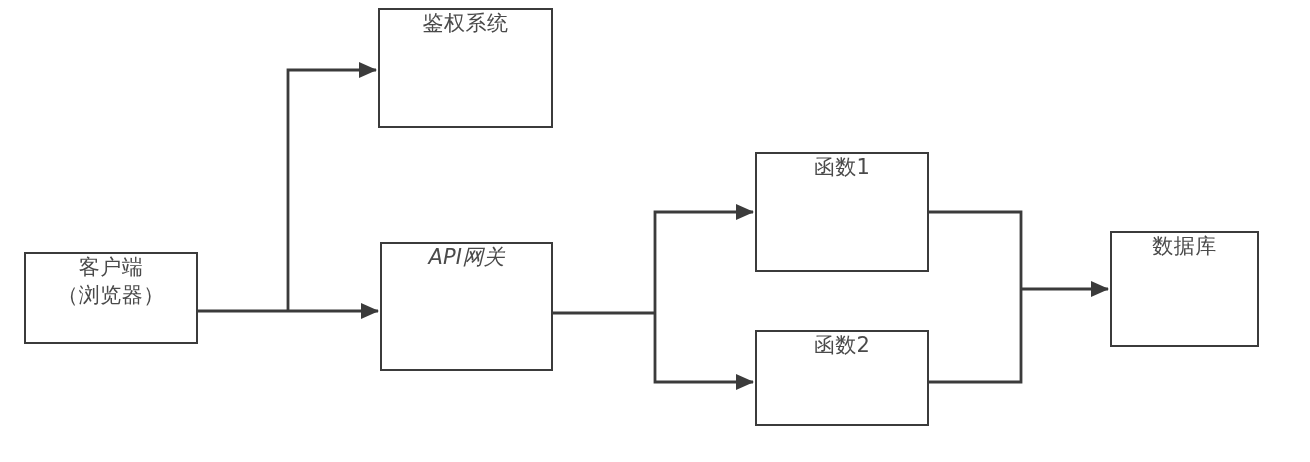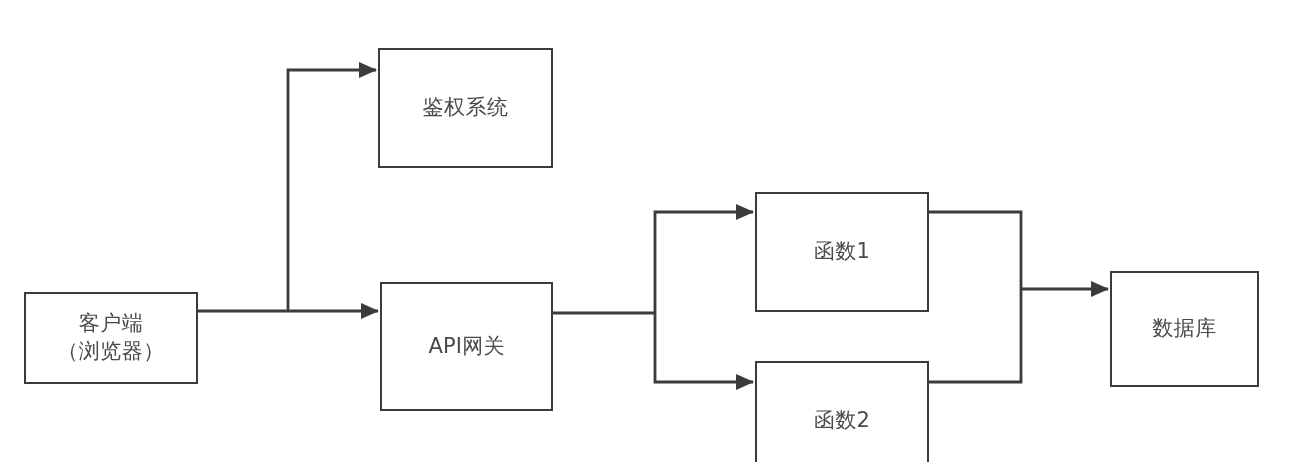--- a/index.html
+++ b/index.html
@@ -24,25 +24,23 @@
     top: 0;
     width: 1310px;
     height: 462px;
   }
   .node {
     position: absolute;
     box-sizing: border-box;
     background: #ffffff;
     border: 2.6px solid #3b3b3b;
     display: flex;
-    align-items: center;
     justify-content: center;
     text-align: center;
     z-index: 3;
-    margin-top: 40px;
   }
   .node-label {
     color: #4a4a4a;
     font-size: 21px;
     line-height: 1.32;
     letter-spacing: 0.5px;
     white-space: pre-line;
     font-family: "DejaVu Sans", "Liberation Sans", sans-serif;
   }
   .node-label.compact {
@@ -85,29 +83,29 @@
 
   <div class="node" style="left:24px; top:252px; width:174px; height:92px;">
     <span class="node-label">客户端
 （浏览器）</span>
   </div>
 
   <div class="node" style="left:378px; top:8px; width:175px; height:120px;">
     <span class="node-label">鉴权系统</span>
   </div>
 
-  <div class="node" style="left:380px; top:242px; width:173px; height:129px;">
+  <div class="node" style="left:380px; top:242px; width:173px; height:129px;font-style:italic;">
     <span class="node-label compact">API网关</span>
   </div>
 
   <div class="node" style="left:755px; top:152px; width:174px; height:120px;">
     <span class="node-label compact">函数1</span>
   </div>
 
-  <div class="node" style="left:755px; top:321px; width:174px; height:120px;">
+  <div class="node" style="left:755px; top:330px; width:174px; height:96px;">
     <span class="node-label compact">函数2</span>
   </div>
 
   <div class="node" style="left:1110px; top:231px; width:149px; height:116px;">
     <span class="node-label">数据库</span>
   </div>
 
 </div>
 
 </body></html>

